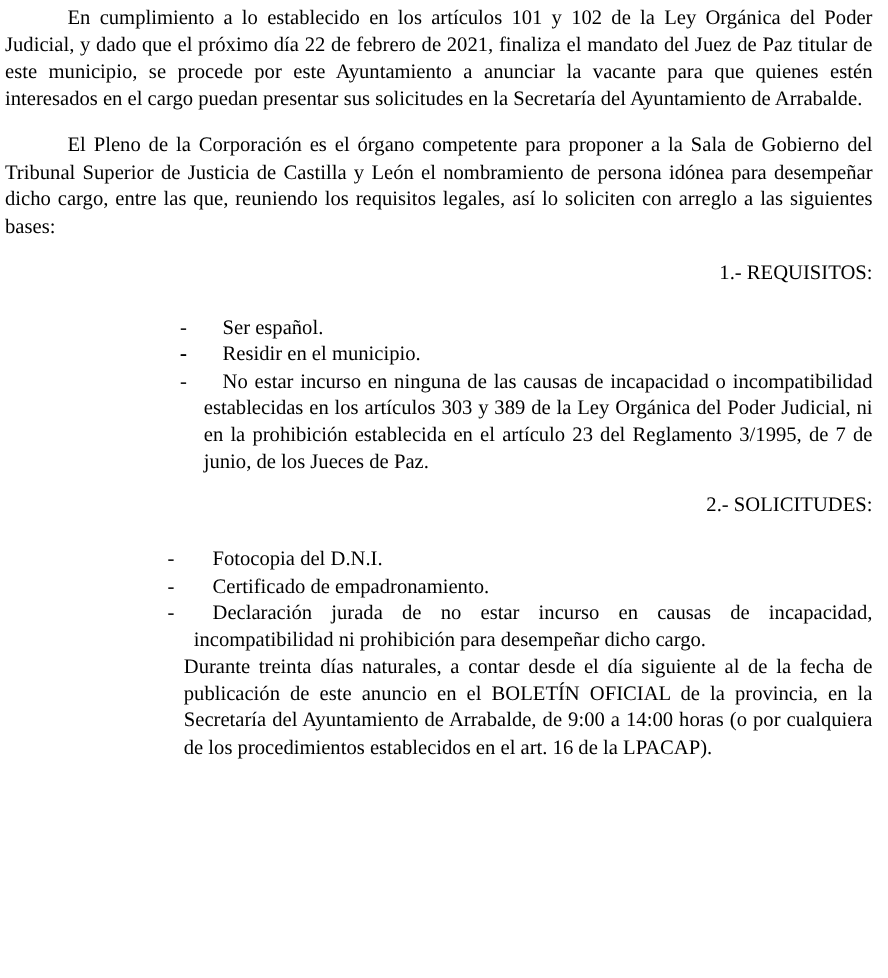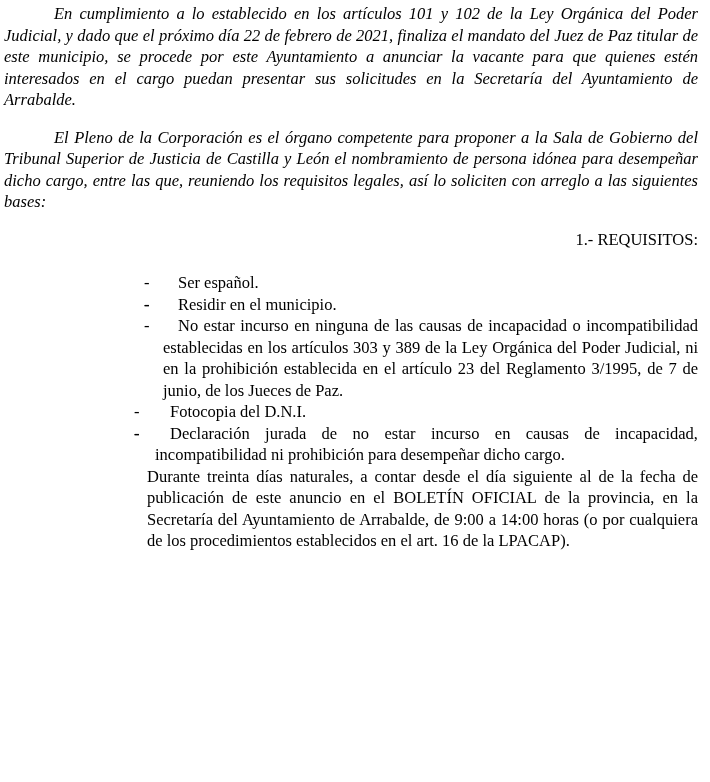--- a/index.html
+++ b/index.html
@@ -13,21 +13,20 @@
     font-size: 16.5px;
     line-height: 21.5px;
   }
   .doc {
     padding: 3px 12px 4px 4px; 
   }
   .para {
     margin: 0 0 16px 0;
     text-align: justify;
     text-indent: 50px;
-    font-style: italic;
   }
   .heading {
     font-size: inherit;
     font-weight: normal;
     margin: 13px 0 22px 59px; 
     text-align: right;
   }
   .bullets { margin: 0; }
   .bullet {
     position: relative;
@@ -66,26 +65,27 @@
       <div class="bullet">
         <span class="dash">-</span><span>Residir en el municipio.</span>
       </div>
       <div class="bullet">
         <span class="dash">-</span><span>No estar incurso en ninguna de las causas de incapacidad o incompatibilidad establecidas en los artículos 303 y 389 de la Ley Orgánica del Poder Judicial, ni en la prohibición establecida en el artículo 23 del Reglamento 3/1995, de 7 de junio, de los Jueces de Paz.</span>
       </div>
     </div>
   </section>
 
   <section>
+    <h2 class="heading">2.- SOLICITUDES:</h2>
     <div class="bullets list-2">
       <div class="bullet">
         <span class="dash">-</span><span>Fotocopia del D.N.I.</span>
       </div>
       <div class="bullet">
-        <span class="dash">-</span>
+        <span class="dash">-</span><span>Certificado de empadronamiento.</span>
       </div>
       <div class="bullet">
         <span class="dash">-</span><span>Declaración jurada de no estar incurso en causas de incapacidad, incompatibilidad ni prohibición para desempeñar dicho cargo.</span>
       </div>
     </div>
   </section>
 
   <section>
     <p class="sub">Durante treinta días naturales, a contar desde el día siguiente al de la fecha de publicación de este anuncio en el BOLETÍN OFICIAL de la provincia, en la Secretaría del Ayuntamiento de Arrabalde, de 9:00 a 14:00 horas (o por cualquiera de los procedimientos establecidos en el art. 16 de la LPACAP).</p>
   </section>

